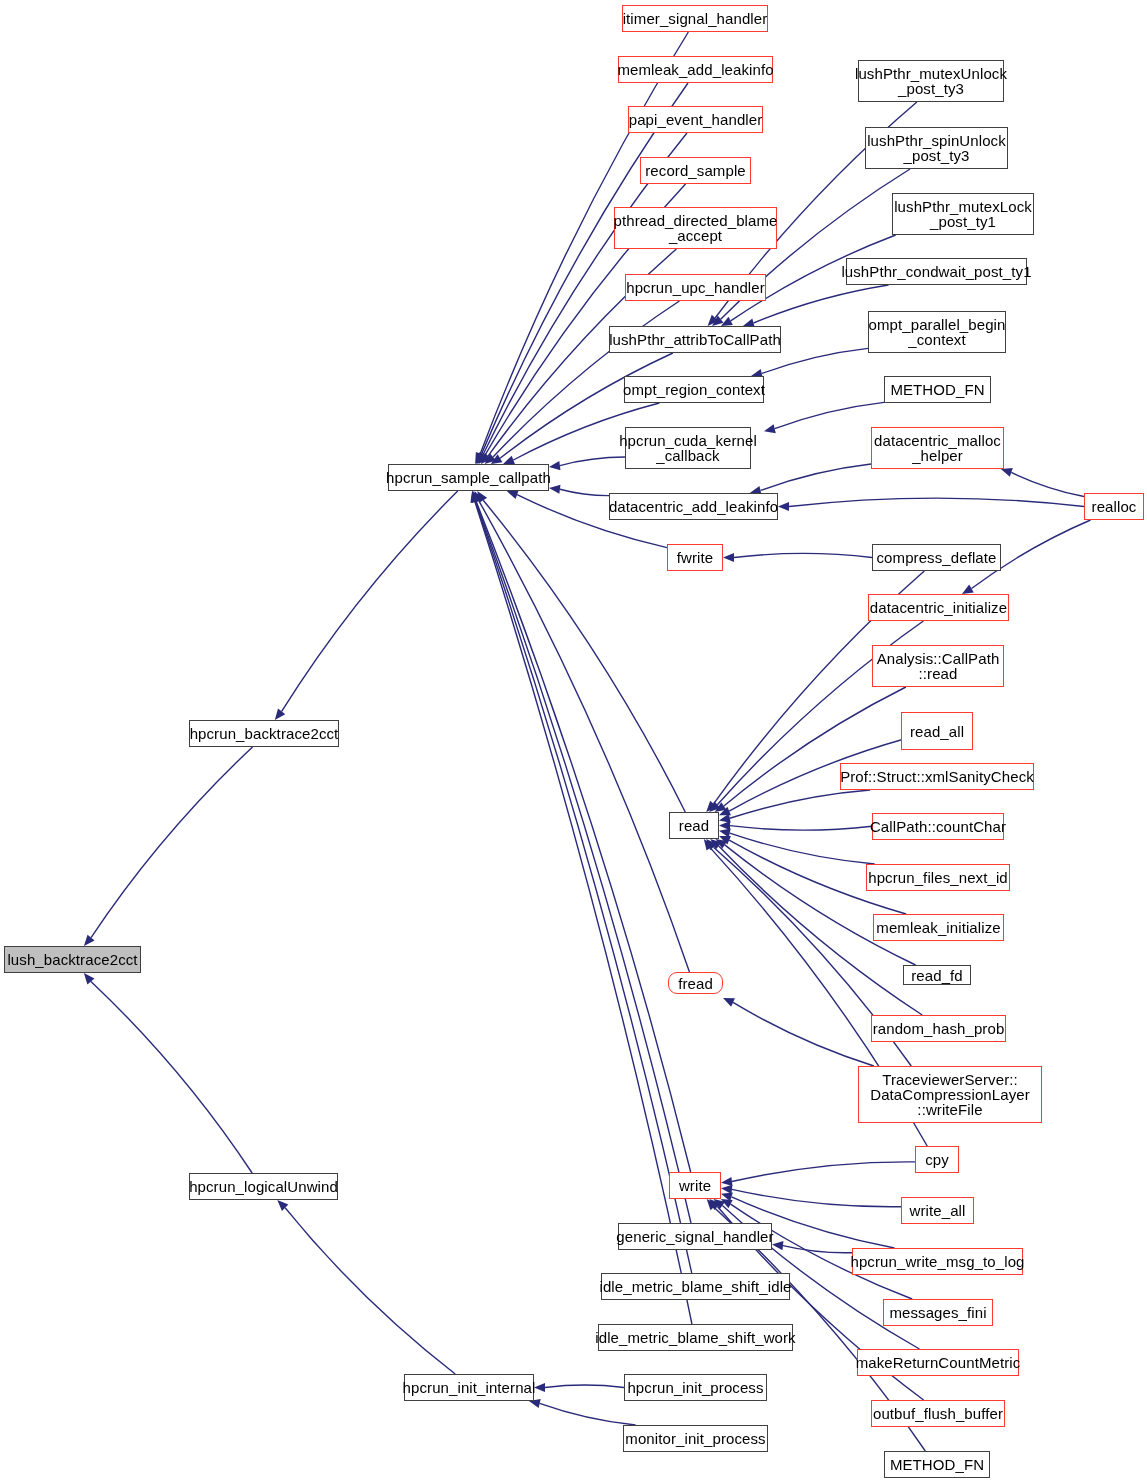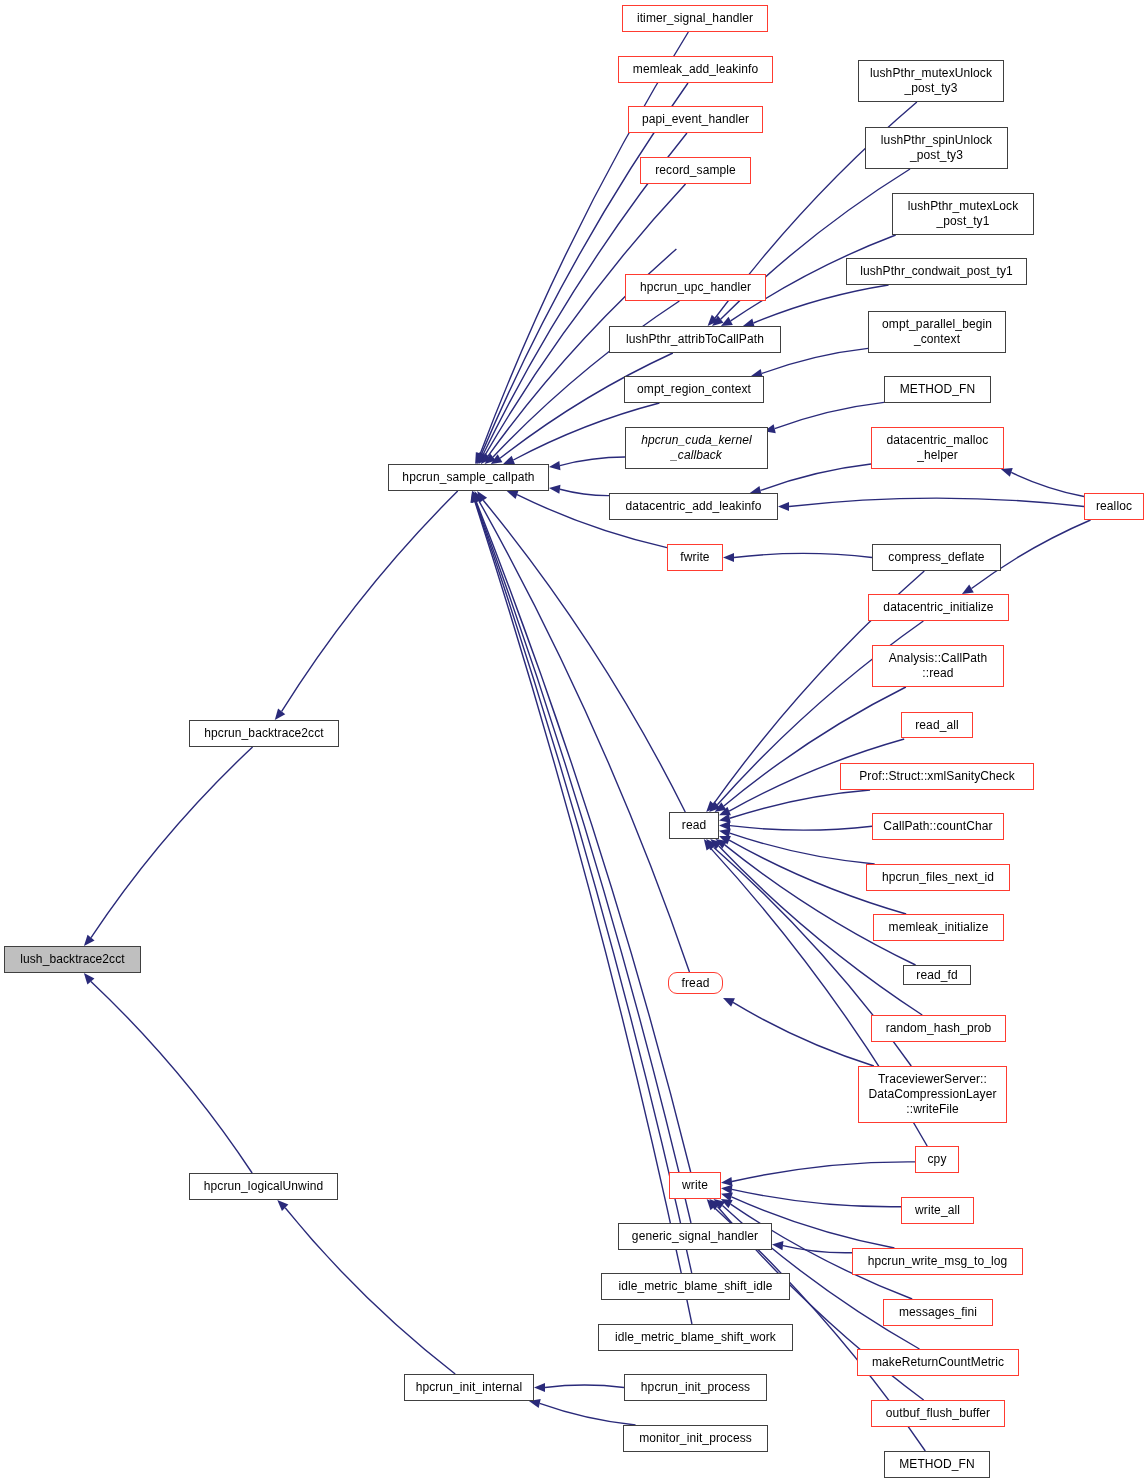--- a/index.html
+++ b/index.html
@@ -23,21 +23,21 @@
     height: 1483px;
     pointer-events: none;
   }
   .node {
     position: absolute;
     box-sizing: border-box;
     display: flex;
     align-items: center;
     justify-content: center;
     text-align: center;
-    font-size: 12px;
+    font-size: 15px;
     line-height: 15px;
     color: #000000;
     background: #ffffff;
     white-space: pre-line;
     padding: 1px 14px;
     letter-spacing: 0.1px;
   }
   .node.red {
     border: 1.6px solid #ff3b30;
   }
@@ -162,24 +162,26 @@
       <polygon points="277.30223880597015,1200 288.3825232857335,1204.4031007083095 281.94955036181324,1210.9800954141087" fill="#2a2a7a"></polygon>
       <path d="M 624 1387.5 Q 584.5 1382.55 545 1387.5" fill="none" stroke="#2a2a7a" stroke-width="1.4"></path>
       <polygon points="534,1387.5 545,1382.9 545,1392.1" fill="#2a2a7a"></polygon>
       <path d="M 635.5441176470588 1425 Q 586.2956633434038 1420.0705155483004 539.6872090397488 1403.416325214248" fill="none" stroke="#2a2a7a" stroke-width="1.4"></path>
       <polygon points="528.9558823529412,1401 540.6976723111617,1398.9286795088558 538.676745768336,1407.9039709196402" fill="#2a2a7a"></polygon>
     </svg>
 <div class="node red" style="left: 622px; top: 5px; width: 146px; height: 27px;">itimer_signal_handler</div>
     <div class="node red" style="left: 618px; top: 56px; width: 155px; height: 27px;">memleak_add_leakinfo</div>
     <div class="node red" style="left: 628px; top: 106px; width: 135px; height: 27px;">papi_event_handler</div>
     <div class="node red" style="left: 640px; top: 157px; width: 111px; height: 27px;">record_sample</div>
+    <div class="node red" style="left: 614px; top: 207px; width: 163px; height: 42px;">pthread_directed_blame
+_accept</div>
     <div class="node red" style="left: 625px; top: 274px; width: 141px; height: 27px;">hpcrun_upc_handler</div>
     <div class="node black" style="left: 609px; top: 326px; width: 172px; height: 27px;">lushPthr_attribToCallPath</div>
     <div class="node black" style="left: 624px; top: 376px; width: 140px; height: 27px;">ompt_region_context</div>
-    <div class="node black" style="left: 625px; top: 427px; width: 143px; height: 42px; font-style: italic;">hpcrun_cuda_kernel
+    <div class="node black" style="left: 625px; top: 427px; width: 126px; height: 42px;">hpcrun_cuda_kernel
 _callback</div>
     <div class="node black" style="left: 609px; top: 493px; width: 169px; height: 27px;">datacentric_add_leakinfo</div>
     <div class="node red" style="left: 667px; top: 544px; width: 56px; height: 27px;">fwrite</div>
     <div class="node black" style="left: 388px; top: 464px; width: 161px; height: 27px;">hpcrun_sample_callpath</div>
     <div class="node black" style="left: 189px; top: 720px; width: 150px; height: 27px; text-align: center;">hpcrun_backtrace2cct</div>
     <div class="node hl" style="left: 4px; top: 946px; width: 137px; height: 27px;">lush_backtrace2cct</div>
     <div class="node black" style="left: 189px; top: 1173px; width: 149px; height: 27px;">hpcrun_logicalUnwind</div>
     <div class="node black" style="left: 404px; top: 1374px; width: 130px; height: 27px;">hpcrun_init_internal</div>
     <div class="node black" style="left: 858px; top: 60px; width: 146px; height: 42px;">lushPthr_mutexUnlock
 _post_ty3</div>
@@ -191,28 +193,28 @@
     <div class="node black" style="left: 868px; top: 311px; width: 138px; height: 42px;">ompt_parallel_begin
 _context</div>
     <div class="node black" style="left: 884px; top: 376px; width: 107px; height: 27px;">METHOD_FN</div>
     <div class="node red" style="left: 871px; top: 427px; width: 133px; height: 42px;">datacentric_malloc
 _helper</div>
     <div class="node red" style="left: 1084px; top: 493px; width: 60px; height: 27px;">realloc</div>
     <div class="node black" style="left: 872px; top: 544px; width: 129px; height: 27px;">compress_deflate</div>
     <div class="node red" style="left: 868px; top: 594px; width: 141px; height: 27px;">datacentric_initialize</div>
     <div class="node red" style="left: 872px; top: 645px; width: 132px; height: 42px;">Analysis::CallPath
 ::read</div>
-    <div class="node red" style="left: 901px; top: 712px; width: 72px; height: 26px;">read_all</div>
+    <div class="node red" style="left: 901px; top: 712px; width: 72px; height: 38px;">read_all</div>
     <div class="node red" style="left: 840px; top: 763px; width: 194px; height: 27px;">Prof::Struct::xmlSanityCheck</div>
     <div class="node red" style="left: 872px; top: 813px; width: 132px; height: 27px;">CallPath::countChar</div>
     <div class="node red" style="left: 866px; top: 864px; width: 144px; height: 27px;">hpcrun_files_next_id</div>
     <div class="node red" style="left: 873px; top: 914px; width: 131px; height: 27px;">memleak_initialize</div>
     <div class="node black" style="left: 903px; top: 965px; width: 68px; height: 20px;">read_fd</div>
     <div class="node red" style="left: 871px; top: 1015px; width: 135px; height: 27px;">random_hash_prob</div>
-    <div class="node red" style="left: 858px; top: 1066px; width: 149px; height: 57px;">TraceviewerServer::
+    <div class="node red" style="left: 858px; top: 1066px; width: 184px; height: 57px;">TraceviewerServer::
 DataCompressionLayer
 ::writeFile</div>
     <div class="node red" style="left: 915px; top: 1146px; width: 44px; height: 27px;">cpy</div>
     <div class="node red" style="left: 901px; top: 1197px; width: 73px; height: 27px;">write_all</div>
     <div class="node red" style="left: 852px; top: 1248px; width: 171px; height: 27px;">hpcrun_write_msg_to_log</div>
     <div class="node red" style="left: 883px; top: 1299px; width: 110px; height: 27px;">messages_fini</div>
     <div class="node red" style="left: 857px; top: 1349px; width: 162px; height: 27px;">makeReturnCountMetric</div>
     <div class="node red" style="left: 871px; top: 1400px; width: 134px; height: 27px;">outbuf_flush_buffer</div>
     <div class="node black" style="left: 884px; top: 1451px; width: 106px; height: 27px;">METHOD_FN</div>
     <div class="node black" style="left: 669px; top: 812px; width: 50px; height: 27px;">read</div>

